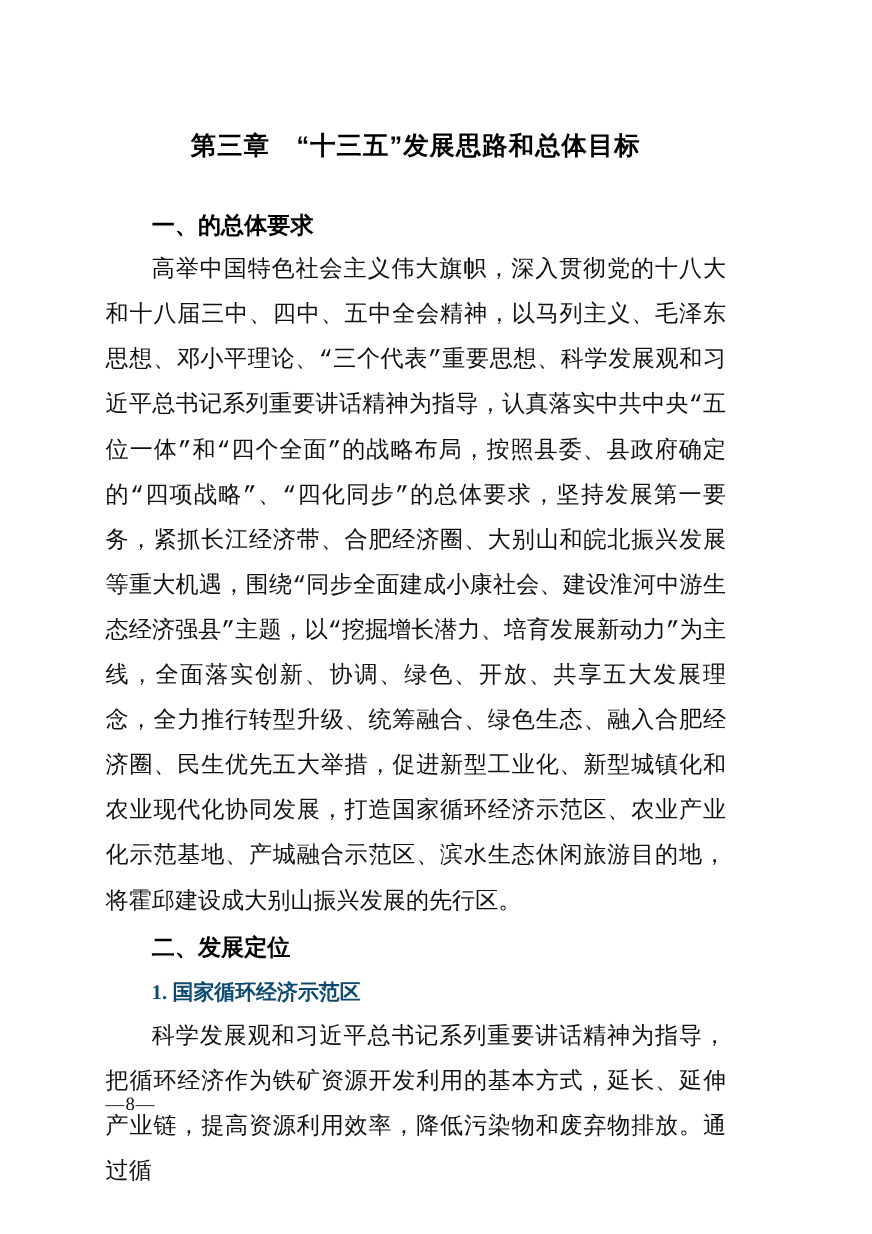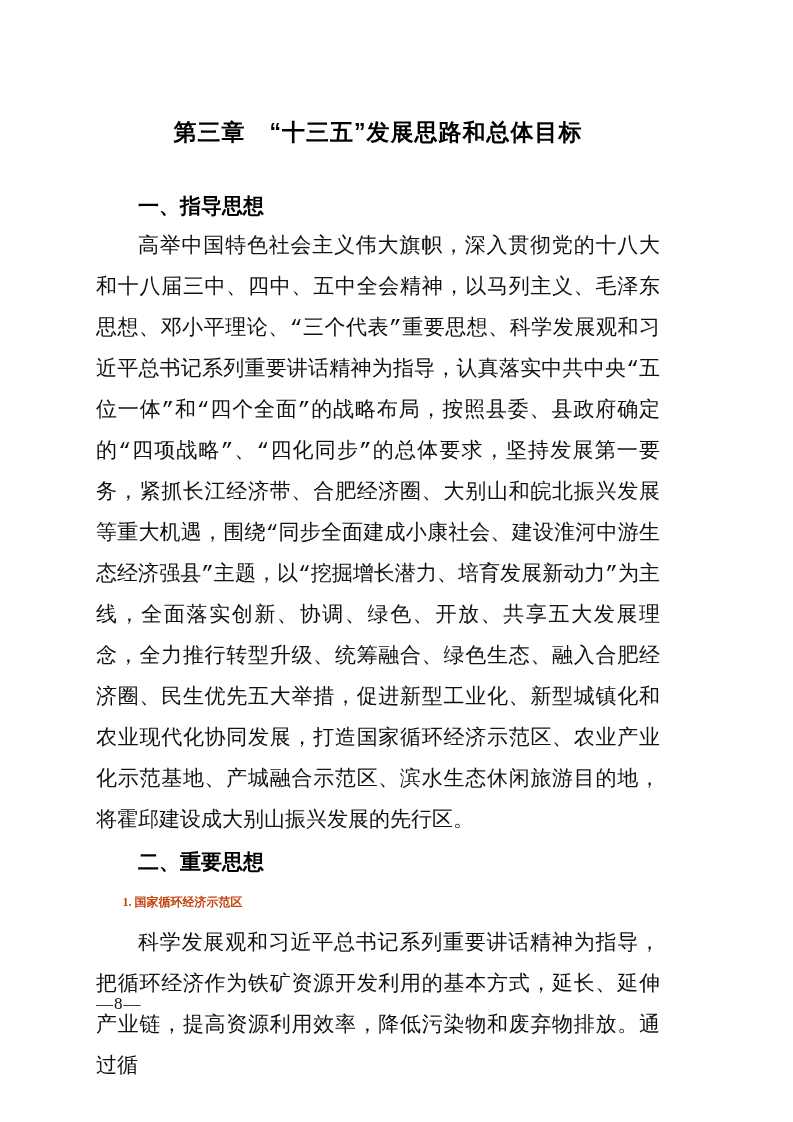--- a/index.html
+++ b/index.html
@@ -32,26 +32,26 @@
     font-family: "Liberation Sans", "DejaVu Sans", sans-serif;
     font-size: 21px;
     font-weight: bold;
     line-height: 41px;
     text-indent: 2em;
     margin: 0;
     color: #000000;
   }
   .subsection-heading {
     font-family: "Liberation Serif", "DejaVu Serif", serif;
-    font-size: 12px;
+    font-size: 19px;
     font-weight: bold;
     line-height: 41px;
     text-indent: 2.2em;
     margin: 0;
-    color: #c2410c;
+    color: #0c4a6e;
   }
   .body-paragraph {
     font-size: 21px;
     line-height: 41px;
     text-indent: 2em;
     text-align: justify;
     text-justify: inter-ideograph;
     margin: 0;
     color: #111111;
     word-break: break-all;
@@ -67,25 +67,25 @@
     letter-spacing: 1px;
   }
 </style>
 </head>
 <body>
 
 <div class="page">
 
   <h1 class="chapter-title">第三章　“十三五”发展思路和总体目标</h1>
 
-  <h2 class="section-heading">一、指导思想</h2>
+  <h2 class="section-heading">一、的总体要求</h2>
 
   <p class="body-paragraph">高举中国特色社会主义伟大旗帜，深入贯彻党的十八大和十八届三中、四中、五中全会精神，以马列主义、毛泽东思想、邓小平理论、“三个代表”重要思想、科学发展观和习近平总书记系列重要讲话精神为指导，认真落实中共中央“五位一体”和“四个全面”的战略布局，按照县委、县政府确定的“四项战略”、“四化同步”的总体要求，坚持发展第一要务，紧抓长江经济带、合肥经济圈、大别山和皖北振兴发展等重大机遇，围绕“同步全面建成小康社会、建设淮河中游生态经济强县”主题，以“挖掘增长潜力、培育发展新动力”为主线，全面落实创新、协调、绿色、开放、共享五大发展理念，全力推行转型升级、统筹融合、绿色生态、融入合肥经济圈、民生优先五大举措，促进新型工业化、新型城镇化和农业现代化协同发展，打造国家循环经济示范区、农业产业化示范基地、产城融合示范区、滨水生态休闲旅游目的地，将霍邱建设成大别山振兴发展的先行区。</p>
 
-  <h2 class="section-heading">二、重要思想</h2>
+  <h2 class="section-heading">二、发展定位</h2>
 
   <h3 class="subsection-heading">1. 国家循环经济示范区</h3>
 
   <p class="body-paragraph">科学发展观和习近平总书记系列重要讲话精神为指导，把循环经济作为铁矿资源开发利用的基本方式，延长、延伸产业链，提高资源利用效率，降低污染物和废弃物排放。通过循</p>
 
   <div class="page-number">—8—</div>
 
 </div>
 
 </body></html>

